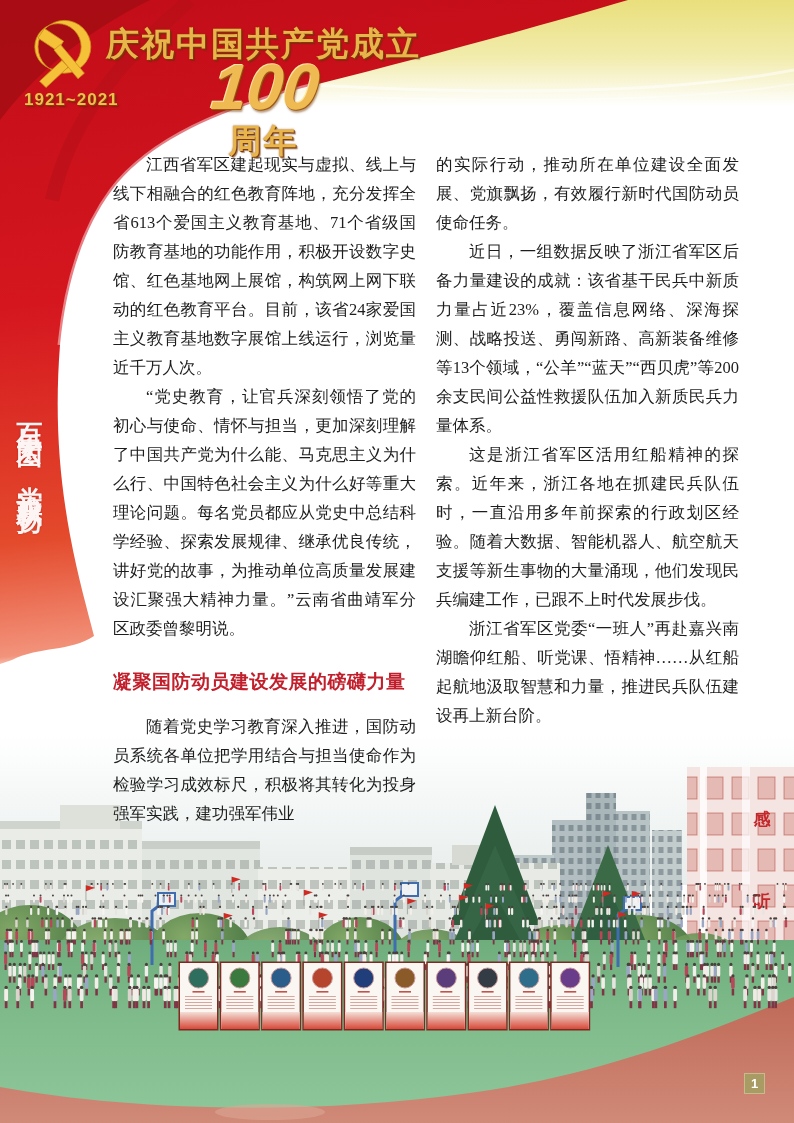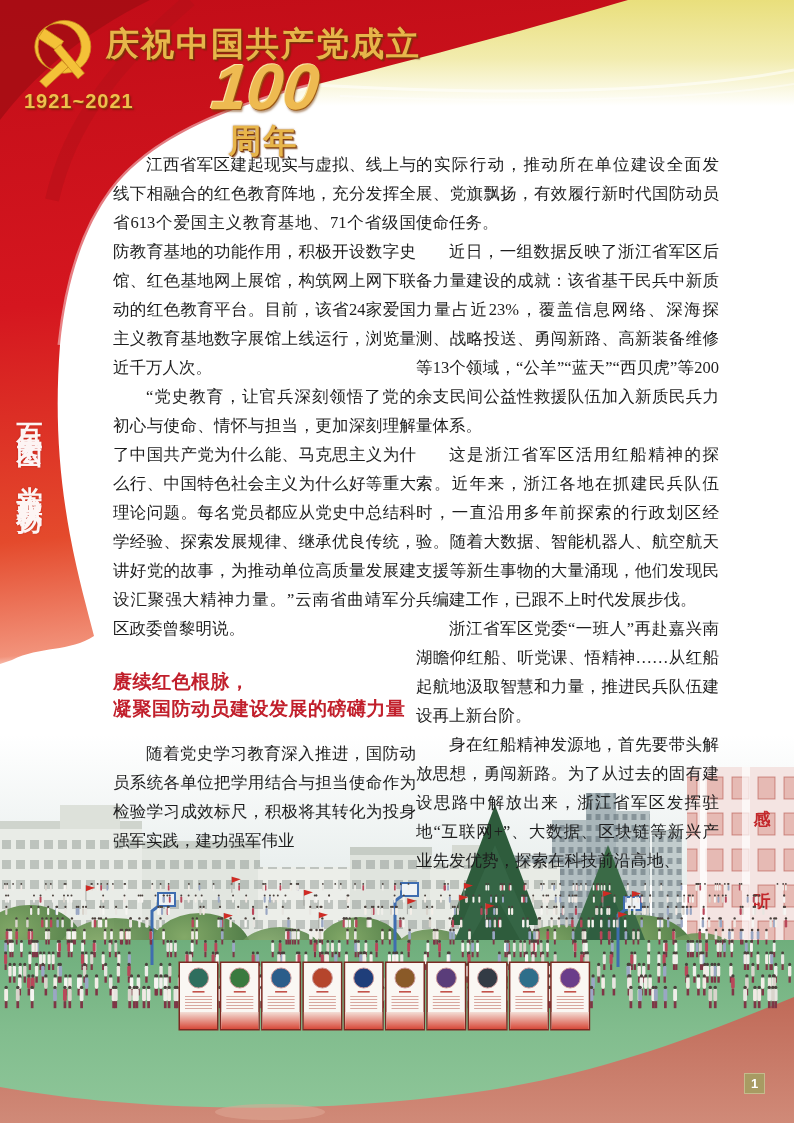--- a/index.html
+++ b/index.html
@@ -10,21 +10,21 @@
     font-family:"Liberation Serif","DejaVu Serif",serif;
   }
   
   .bg-art { position:absolute; left:0; top:0; z-index:0; pointer-events:none; }
   
   .header { position:absolute; left:0; top:0; width:794px; height:150px; z-index:3; }
   .emblem { position:absolute; left:22px; top:14px; width:80px; height:80px; }
   .era {
     position:absolute; left:24px; top:90px;
     font-family:"Liberation Sans","DejaVu Sans",sans-serif;
-    font-weight:bold; font-size:20px; letter-spacing:1px;
+    font-weight:bold; font-size:17px; letter-spacing:1px;
     color:#efbf4d; text-shadow:1px 1px 0 #8a3c0e, 2px 2px 2px rgba(90,30,0,.55);
   }
   .title-row { position:absolute; left:106px; top:22px; display:flex; align-items:center;flex-direction:column; }
   .title-part {
     font-family:"Liberation Sans","DejaVu Sans",sans-serif;
     font-weight:bold; font-size:33px; letter-spacing:2px;
     color:#e7b54a;
     text-shadow:1px 1px 0 #7d3a0d, 2px 2px 1px rgba(105,45,5,.55), 0 0 2px rgba(125,58,13,.7);
   }
   .title-number {
@@ -38,21 +38,21 @@
   .sidebar-slogan {
     position:absolute; left:12px; top:402px; z-index:3;
     writing-mode:vertical-rl; text-orientation:upright;
     font-family:"Liberation Serif","DejaVu Serif",serif;
     font-weight:bold; font-size:26px; letter-spacing:7px;
     color:#fff; opacity:.95; text-shadow:0 0 2px rgba(150,20,20,.5);
   }
   
   .content {
     position:absolute; left:113px; top:150px; width:626px; z-index:2;
-    display:flex; 
+    display:flex; gap:20px;
   }
   .col { width:303px; font-size:16.5px; line-height:29px; color:#1d1d1d; text-align:justify; }
   .col p { margin:0; }
   .col p.indent { text-indent:2em; }
   .section-heading {
     font-family:"Liberation Sans","DejaVu Sans",sans-serif;
     color:#c11f2b; font-size:19px; line-height:27px; font-weight:bold;
     margin:25px 0 17px 0; letter-spacing:.5px;
   }
   .section-heading span { display:block; }
@@ -112,31 +112,29 @@
     </div>
   </div>
 
   <div class="sidebar-slogan">百年宏图·党旗飘扬</div>
 
   <div class="content">
     <div class="col">
       <p class="indent">江西省军区建起现实与虚拟、线上与线下相融合的红色教育阵地，充分发挥全省613个爱国主义教育基地、71个省级国防教育基地的功能作用，积极开设数字史馆、红色基地网上展馆，构筑网上网下联动的红色教育平台。目前，该省24家爱国主义教育基地数字展馆上线运行，浏览量近千万人次。</p>
       <p class="indent">“党史教育，让官兵深刻领悟了党的初心与使命、情怀与担当，更加深刻理解了中国共产党为什么能、马克思主义为什么行、中国特色社会主义为什么好等重大理论问题。每名党员都应从党史中总结科学经验、探索发展规律、继承优良传统，讲好党的故事，为推动单位高质量发展建设汇聚强大精神力量。”云南省曲靖军分区政委曾黎明说。</p>
       <h2 class="section-heading">
-        <span>赓续红色根脉，</span>
         <span>凝聚国防动员建设发展的磅礴力量</span>
       </h2>
       <p class="indent">随着党史学习教育深入推进，国防动员系统各单位把学用结合与担当使命作为检验学习成效标尺，积极将其转化为投身强军实践，建功强军伟业</p>
     </div>
     <div class="col">
       <p>的实际行动，推动所在单位建设全面发展、党旗飘扬，有效履行新时代国防动员使命任务。</p>
       <p class="indent">近日，一组数据反映了浙江省军区后备力量建设的成就：该省基干民兵中新质力量占近23%，覆盖信息网络、深海探测、战略投送、勇闯新路、高新装备维修等13个领域，“公羊”“蓝天”“西贝虎”等200余支民间公益性救援队伍加入新质民兵力量体系。</p>
       <p class="indent">这是浙江省军区活用红船精神的探索。近年来，浙江各地在抓建民兵队伍时，一直沿用多年前探索的行政划区经验。随着大数据、智能机器人、航空航天支援等新生事物的大量涌现，他们发现民兵编建工作，已跟不上时代发展步伐。</p>
       <p class="indent">浙江省军区党委“一班人”再赴嘉兴南湖瞻仰红船、听党课、悟精神……从红船起航地汲取智慧和力量，推进民兵队伍建设再上新台阶。</p>
-      <p class="indent">身在红船精神发源地，首先要带头解放思想，勇闯新路。为了从过去的固有建设思路中解放出来，浙江省军区发挥驻地“互联网+”、大数据、区块链等新兴产业先发优势，探索在科技前沿高地、</p>
     </div>
   </div>
 
   <div class="photo">
     <svg width="794" height="388" viewBox="0 0 794 388">
       <defs>
         <linearGradient id="skyG" x1="0" y1="0" x2="0" y2="1">
           <stop offset="0" stop-color="#ffffff"></stop>
           <stop offset="1" stop-color="#e7edec"></stop>
         </linearGradient>

